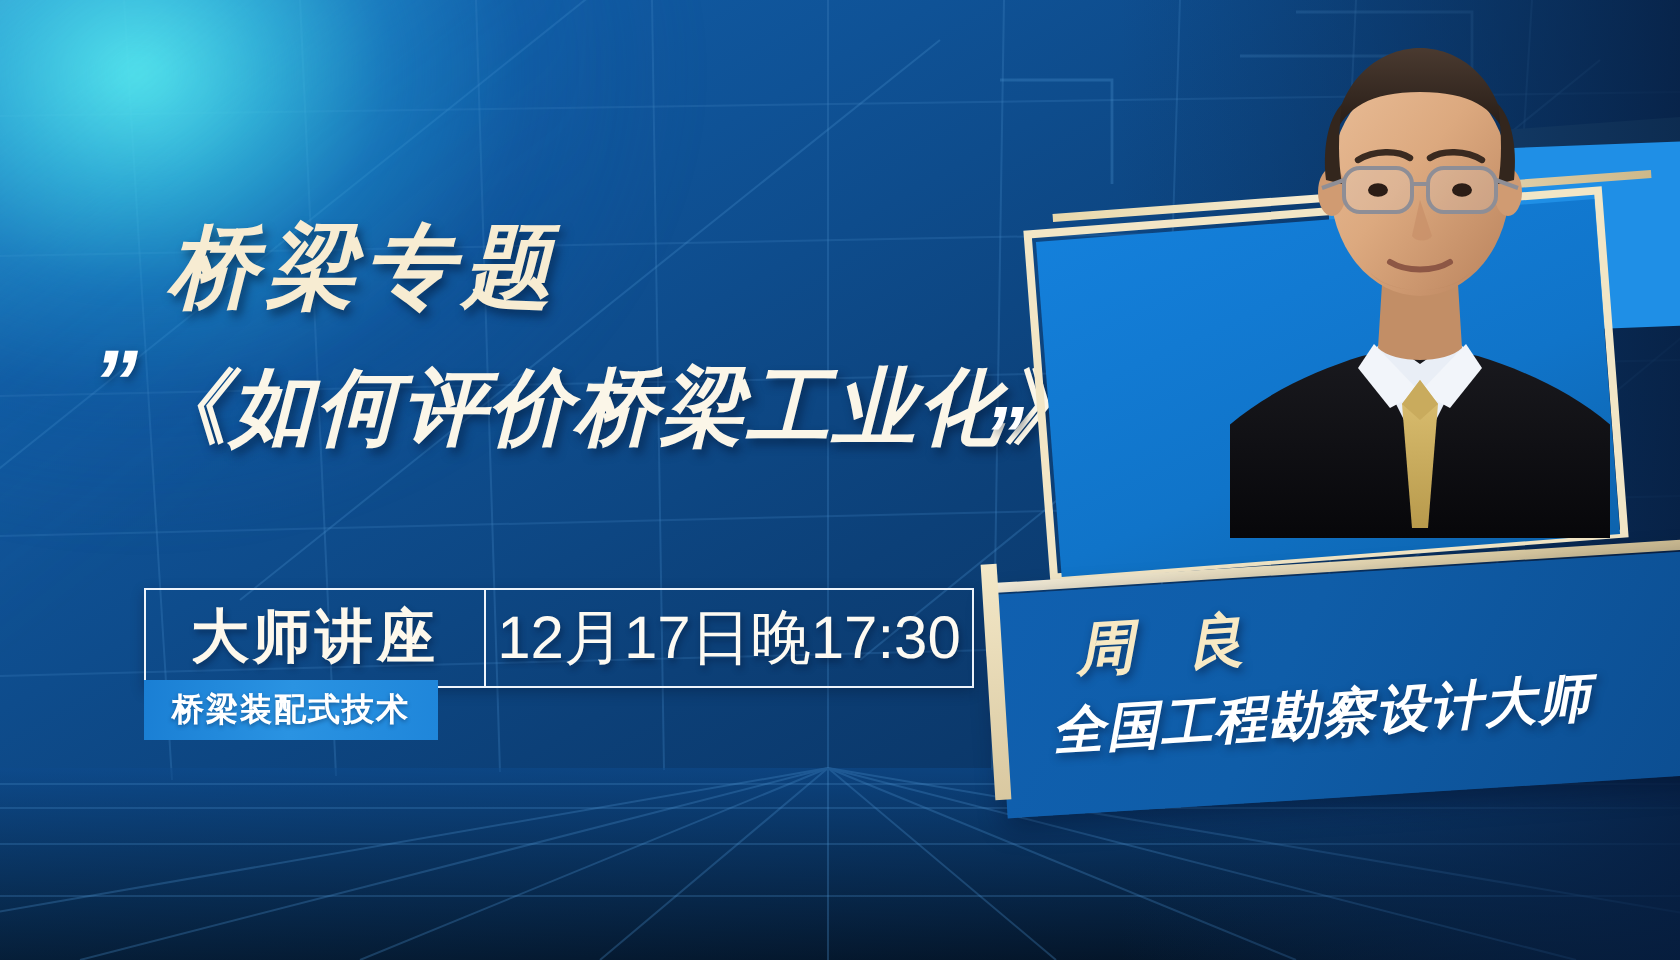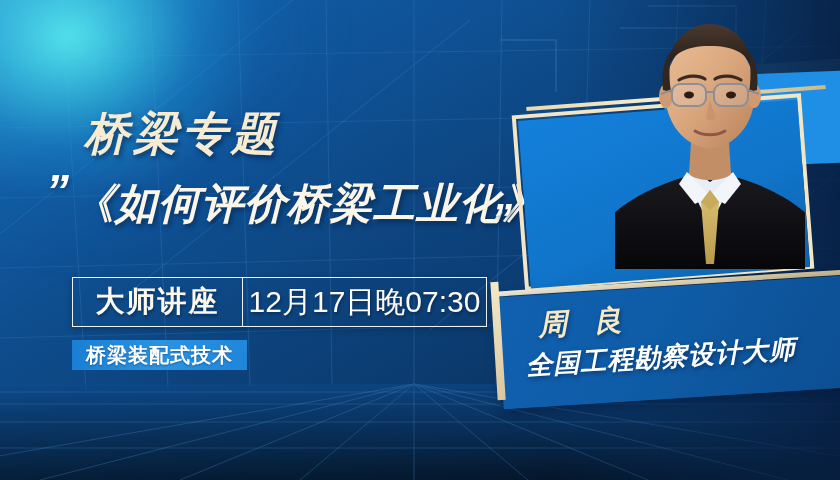--- a/index.html
+++ b/index.html
@@ -64,21 +64,21 @@
   }
   .quote-close{
     position:absolute;left:492px;top:198px;
     font-size:40px;font-weight:800;font-style:italic;color:#ffffff;
     line-height:1;letter-spacing:-4px;
     text-shadow:1px 2px 4px rgba(0,20,50,0.5);
   }
 
   
   .info-box{
-    position:absolute;left:72px;top:277px;
+    position:absolute;left:72px;top:294px;
     width:415px;height:50px;
     border:1.5px solid #eef4fb;
     display:flex;align-items:center;
     box-shadow:0 2px 6px rgba(0,15,40,0.3);
   }
   .info-label{
     width:170px;height:100%;
     display:flex;align-items:center;justify-content:center;
     font-size:29px;font-weight:700;letter-spacing:2px;
     color:#fdf8ec;
@@ -91,21 +91,21 @@
     font-size:30px;font-weight:400;letter-spacing:0px;
     color:#fdfaf2;
     text-shadow:1px 2px 3px rgba(0,20,50,0.45);
   }
 
   
   .tags{position:absolute;left:72px;top:340px;display:flex;gap:28px;}
   .tag{
     height:30px;padding:4px 14px;
     display:flex;align-items:center;justify-content:center;
-    font-size:20px;font-weight:600;letter-spacing:1px;
+    font-size:16px;font-weight:600;letter-spacing:1px;
     color:#ffffff;
     background:linear-gradient(95deg,#1a7fd4 0%,#2a93e2 50%,#1f86da 100%);
     text-shadow:0 1px 2px rgba(0,25,60,0.4);
   }
 
   
   .photo-zone{position:absolute;left:490px;top:0;width:350px;height:480px;}
 
   .card-lightblue{
     position:absolute;left:175px;top:74px;width:185px;height:92px;
@@ -261,21 +261,21 @@
   <div class="glow-beam"></div>
 
   <div class="title-main">桥梁专题</div>
 
   <div class="quote-open">”</div>
   <div class="title-sub">《如何评价桥梁工业化》</div>
   <div class="quote-close">”</div>
 
   <div class="info-box">
     <div class="info-label">大师讲座</div>
-    <div class="info-date">12月17日晚07:30</div>
+    <div class="info-date">12月17日晚17:30</div>
   </div>
 
   <div class="tags">
     <div class="tag">桥梁装配式技术</div>
   </div>
 
   <div class="photo-zone">
 
     <div class="card-dark-right"></div>
     <div class="card-lightblue"></div>

